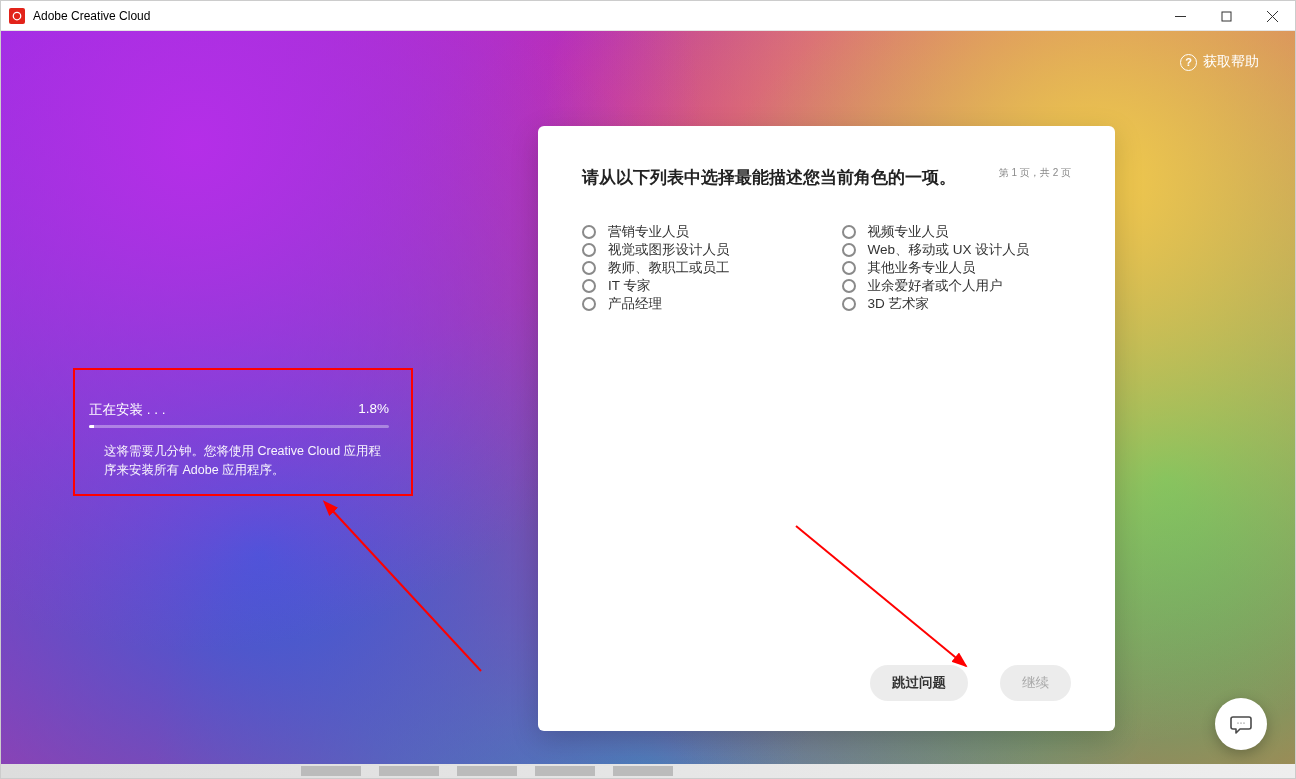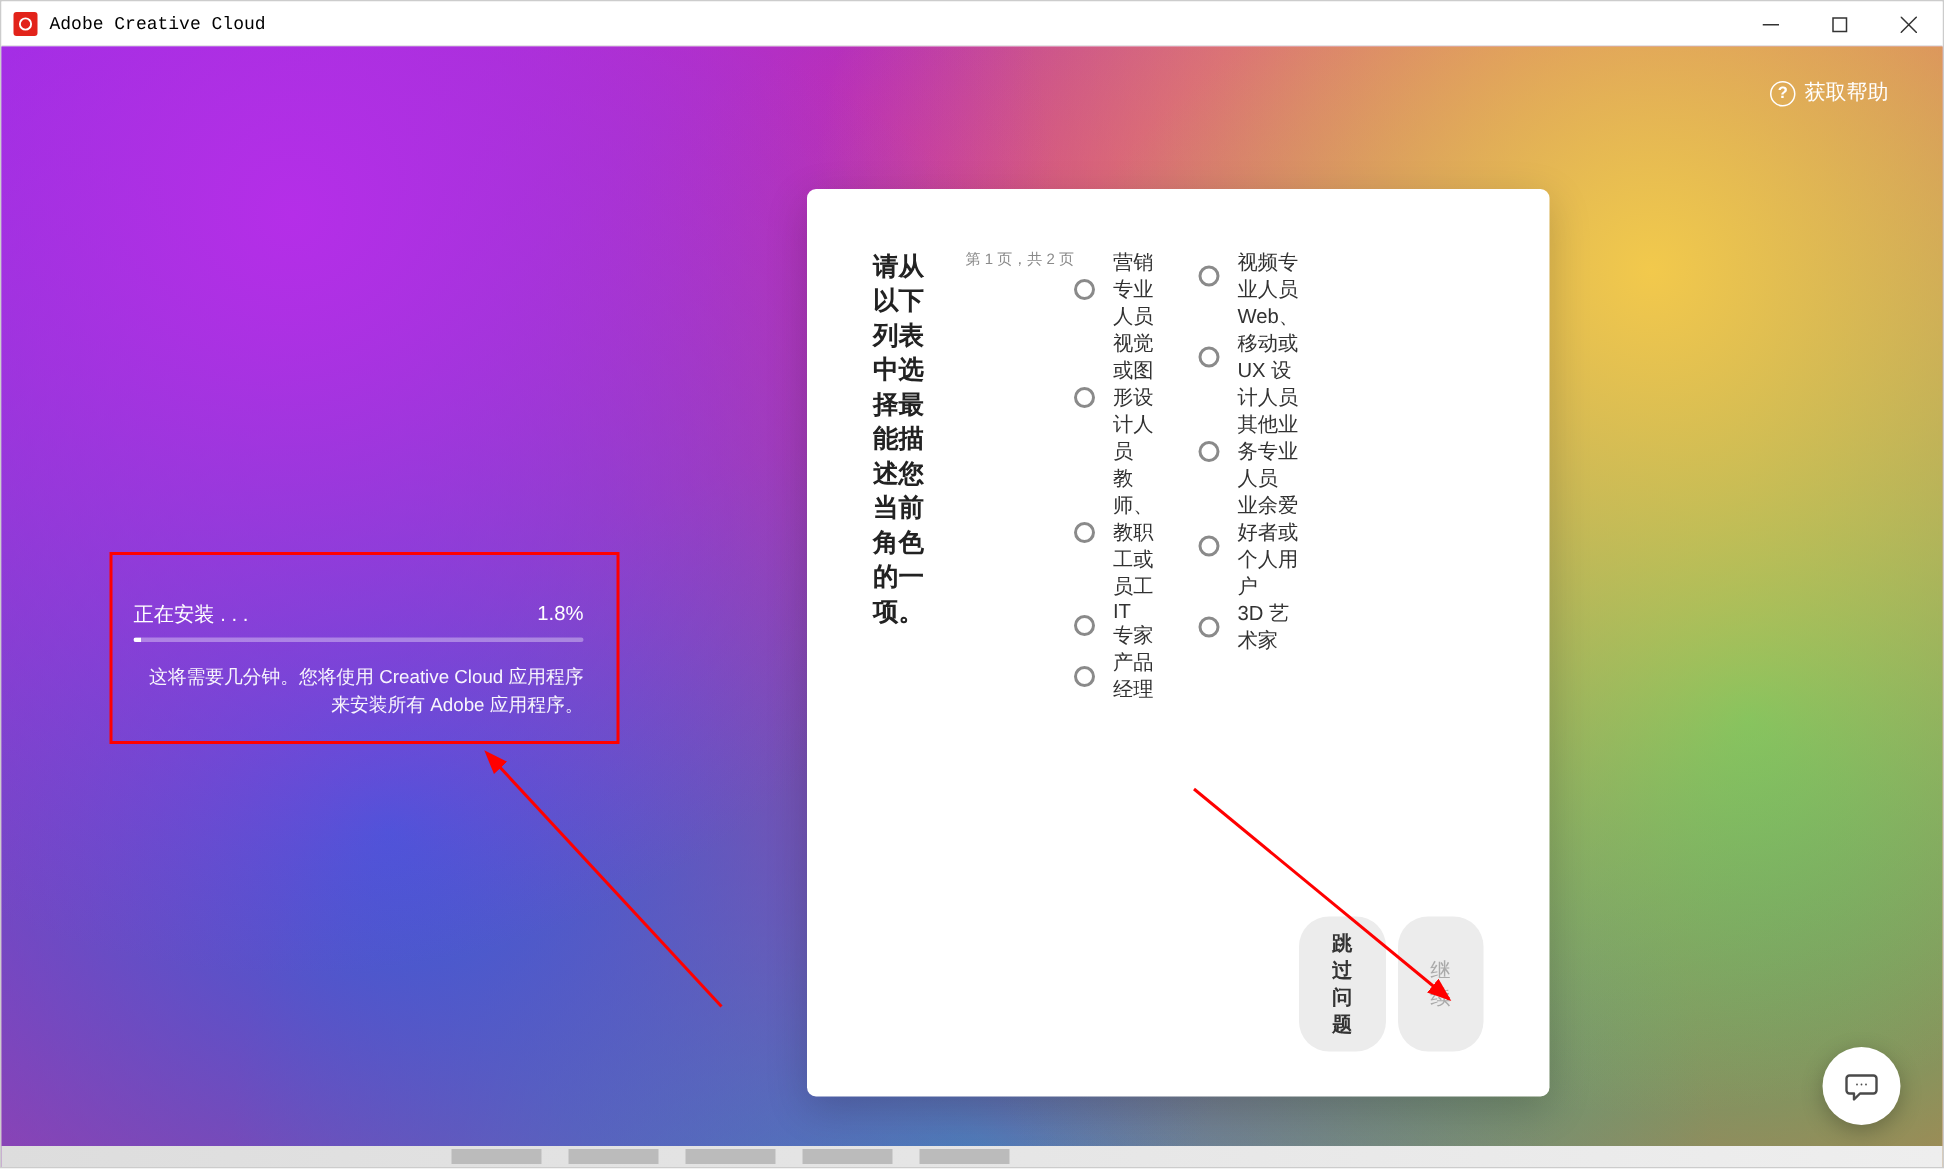--- a/index.html
+++ b/index.html
@@ -1,20 +1,20 @@
 <!DOCTYPE html>
 <html><head>
 <meta charset="utf-8">
 <style>
   * { box-sizing: border-box; margin: 0; padding: 0; }
   html, body { width: 1296px; height: 779px; font-family: "Segoe UI", "Microsoft YaHei", sans-serif; overflow: hidden; }
 
   .window { width: 1296px; height: 779px; border: 1px solid #ccc; background: #fff; position: relative; }
 
-  .titlebar { height: 30px; display: flex; align-items: center; padding: 0 8px; border-bottom: 1px solid #e5e5e5; background: #fff; position: relative; font-family: Liberation Mono, monospace; }
+  .titlebar { height: 30px; display: flex; align-items: center; padding: 0 8px; border-bottom: 1px solid #e5e5e5; background: #fff; position: relative; }
   .titlebar-icon { width: 16px; height: 16px; background: #e2231a; border-radius: 2px; display: flex; align-items: center; justify-content: center; margin-right: 8px; }
   .titlebar-icon svg { width: 10px; height: 10px; }
   .titlebar-title { font-size: 12px; color: #000; }
   .win-controls { position: absolute; right: 0; top: 0; height: 30px; display: flex; }
   .win-btn { width: 46px; height: 30px; display: flex; align-items: center; justify-content: center; cursor: pointer; }
   .win-btn svg { stroke: #333; stroke-width: 1; fill: none; }
 
   .client {
     position: relative;
     width: 100%;
@@ -32,43 +32,43 @@
   .help-link { position: absolute; top: 22px; right: 36px; color: #fff; font-size: 14px; display: flex; align-items: center; gap: 6px; cursor: pointer; }
   .help-link .qicon { width: 17px; height: 17px; border: 1.8px solid #fff; border-radius: 50%; display: flex; align-items: center; justify-content: center; font-size: 11px; font-weight: bold; }
 
   
   .annot-box { position: absolute; left: 72px; top: 337px; width: 340px; height: 128px; border: 2px solid #ff0000; pointer-events: none; }
 
   .progress-pane { position: absolute; left: 88px; top: 370px; width: 300px; color: #fff; }
   .progress-row { display: flex; justify-content: space-between; font-size: 13.5px; margin-bottom: 6px; }
   .progress-bar { height: 3px; background: rgba(255,255,255,0.35); border-radius: 2px; overflow: hidden; }
   .progress-fill { height: 100%; background: #fff; }
-  .progress-desc { font-size: 12.5px; color: rgba(255,255,255,0.95); text-align: right; margin-top: 14px; line-height: 1.55; }
+  .progress-desc { font-size: 12.5px; color: rgba(255,255,255,0.95); text-align: left; margin-top: 14px; line-height: 1.55; margin-left: 15px; }
 
   .card {
     position: absolute;
     left: 537px; top: 95px;
-    width: 495px; height: 605px;
+    width: 577px; height: 605px;
     background: #fff;
     border-radius: 6px;
     box-shadow: 0 8px 28px rgba(0,0,0,0.18);
     padding: 40px 44px 30px 44px;
-    display: flex; flex-direction: row;
+    display: flex; flex-direction: column;
   }
   .card-header { display: flex; justify-content: space-between; align-items: flex-start; margin-bottom: 34px; }
   .card-title { font-size: 17px; font-weight: 700; color: #222; }
   .card-page { font-size: 10px; color: #8a8a8a; white-space: nowrap; padding-left: 16px; }
 
   .opts { display: flex; gap: 30px; }
   .opt-col { flex: 1; display: flex; flex-direction: column; }
   .radio-item { display: flex; align-items: center; gap: 12px; cursor: pointer; }
   .radio-circle { width: 14px; height: 14px; border: 2px solid #8a8a8a; border-radius: 50%; flex-shrink: 0; }
   .radio-label { font-size: 13.5px; color: #323232; }
 
-  .card-footer { margin-top: auto; display: flex; justify-content: flex-end; gap: 8px; }
+  .card-footer { margin-top: auto; display: flex; justify-content: flex-end; gap: 32px; }
   .pill-btn { border: none; border-radius: 20px; padding: 9px 22px; font-size: 13.5px; cursor: pointer; font-family: inherit; }
   .skip-btn { background: #ececec; color: #333; font-weight: 600; }
   .cont-btn { background: #ececec; color: #aaaaaa; cursor: not-allowed; }
 
   .chat-fab {
     position: absolute; right: 28px; bottom: 28px;
     width: 52px; height: 52px; border-radius: 50%;
     background: #fff; box-shadow: 0 4px 14px rgba(0,0,0,0.25);
     display: flex; align-items: center; justify-content: center; cursor: pointer;
   }

